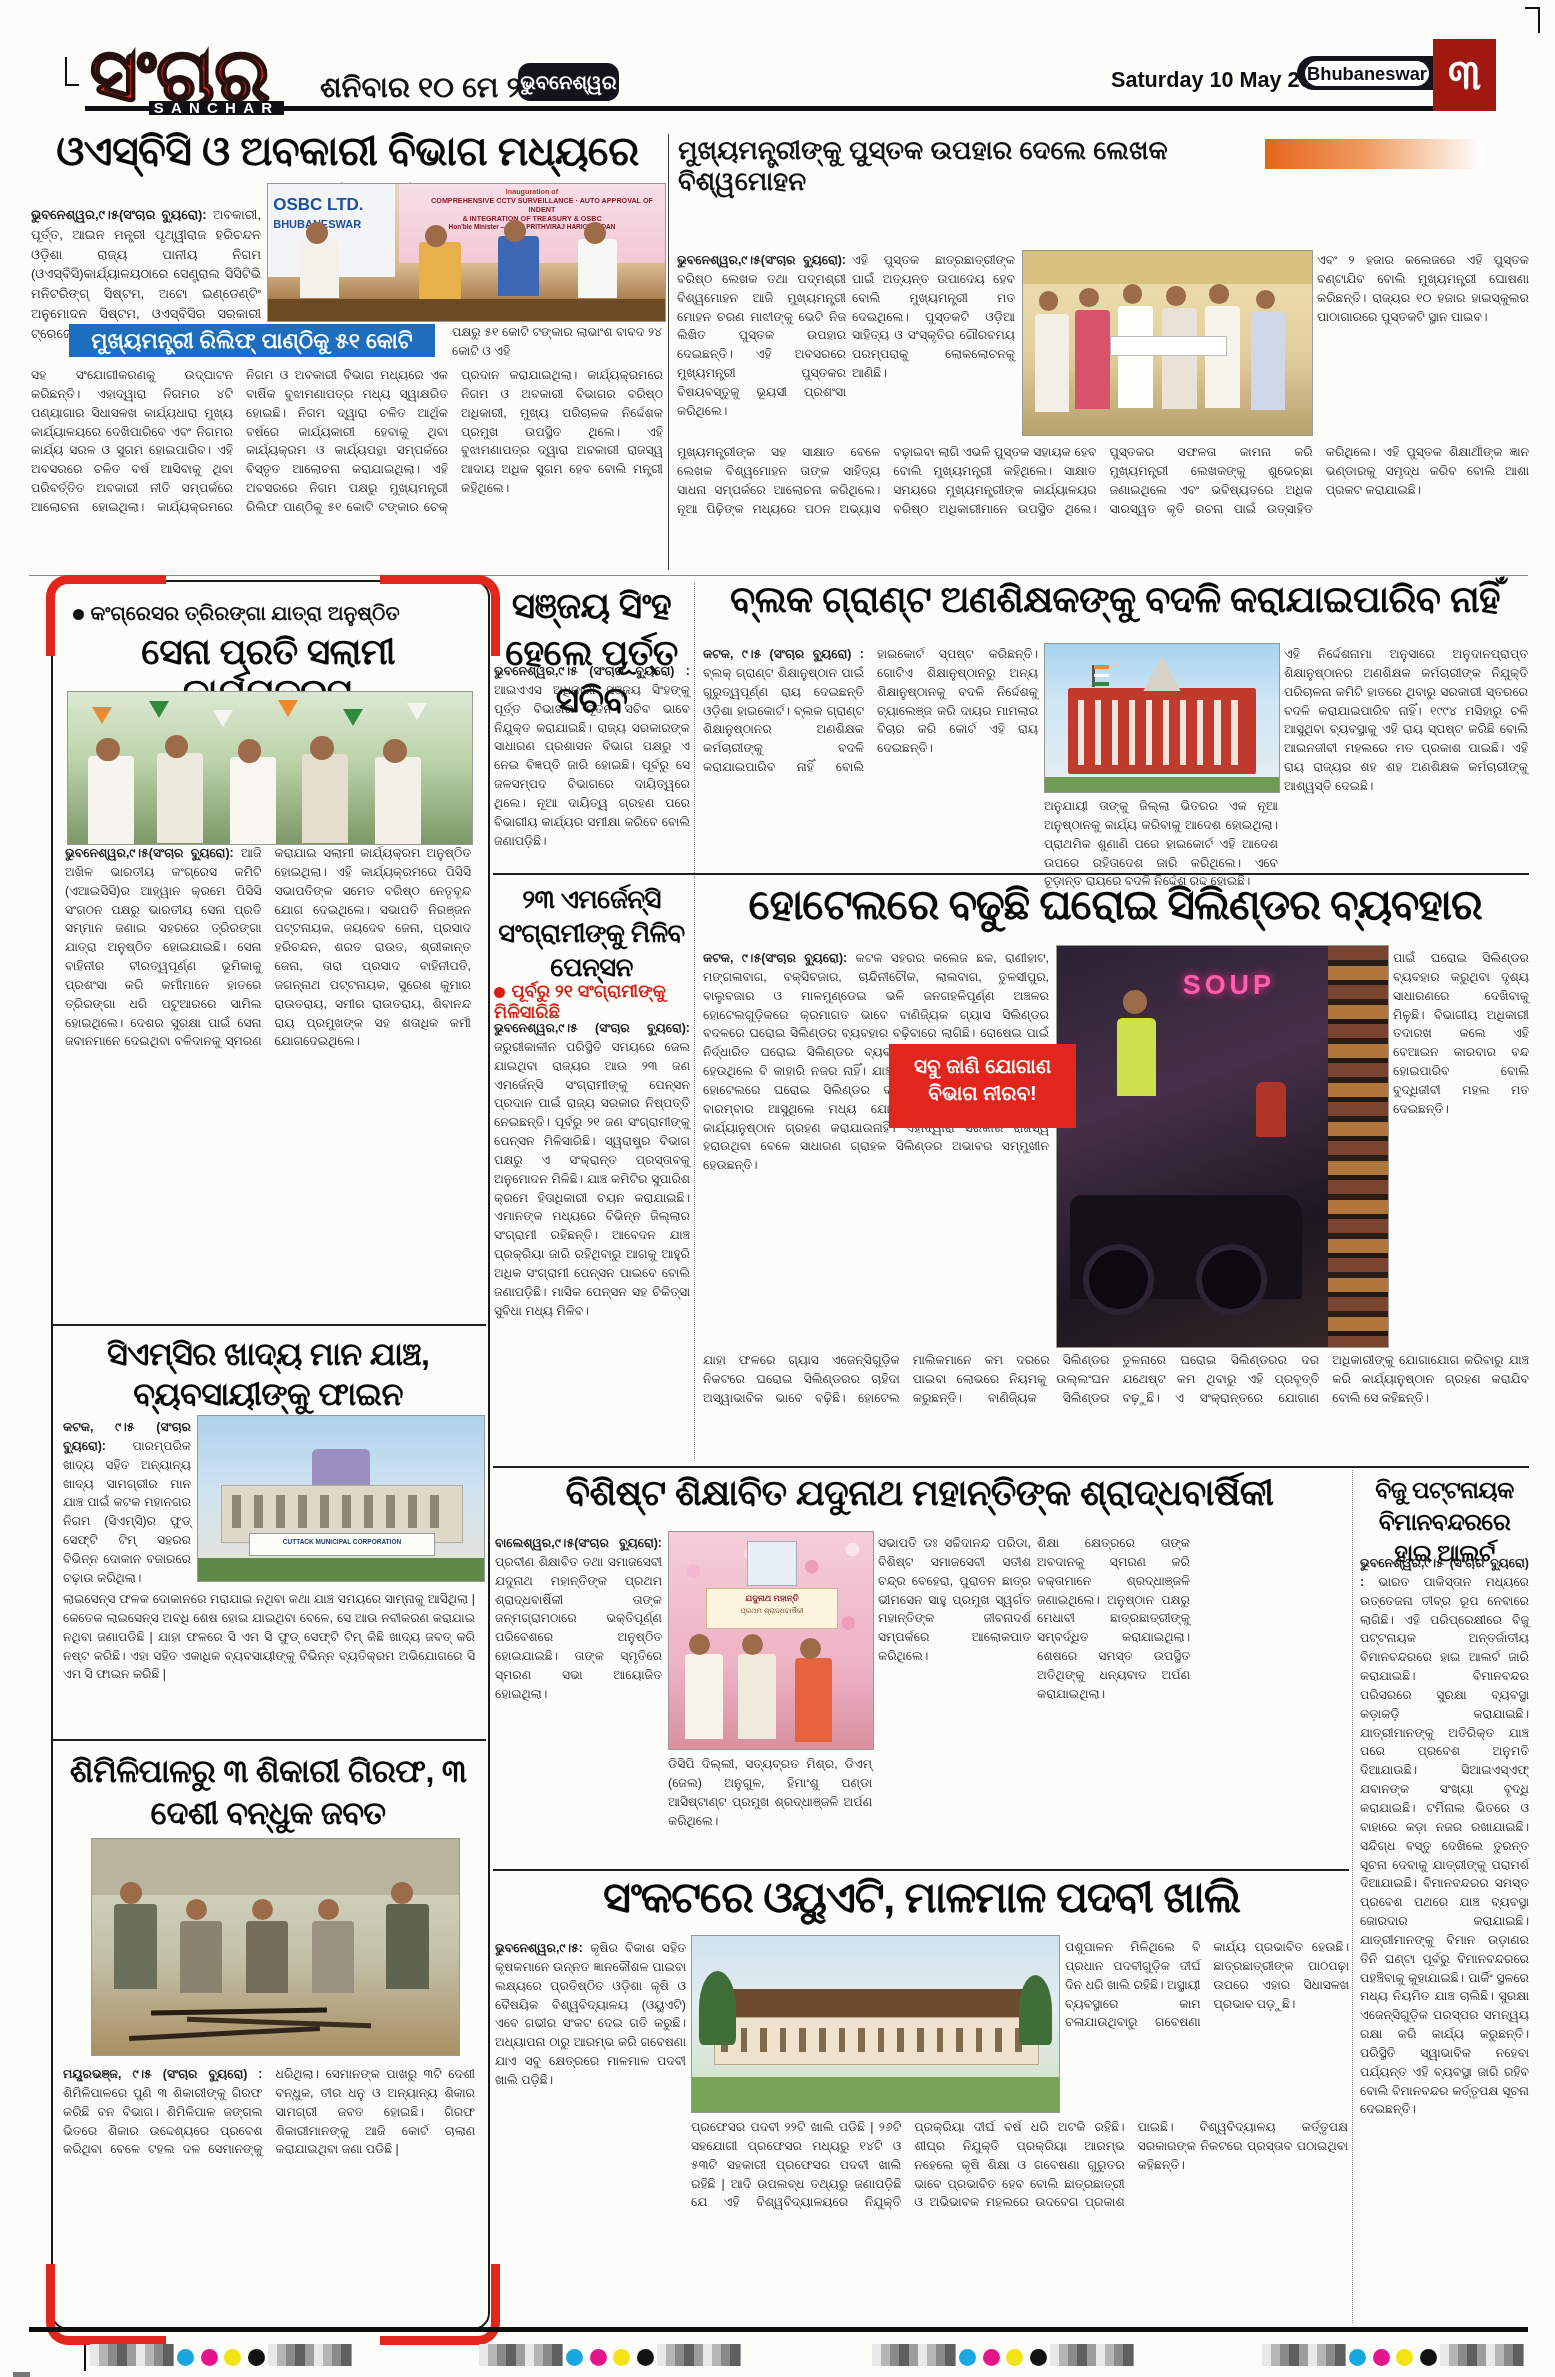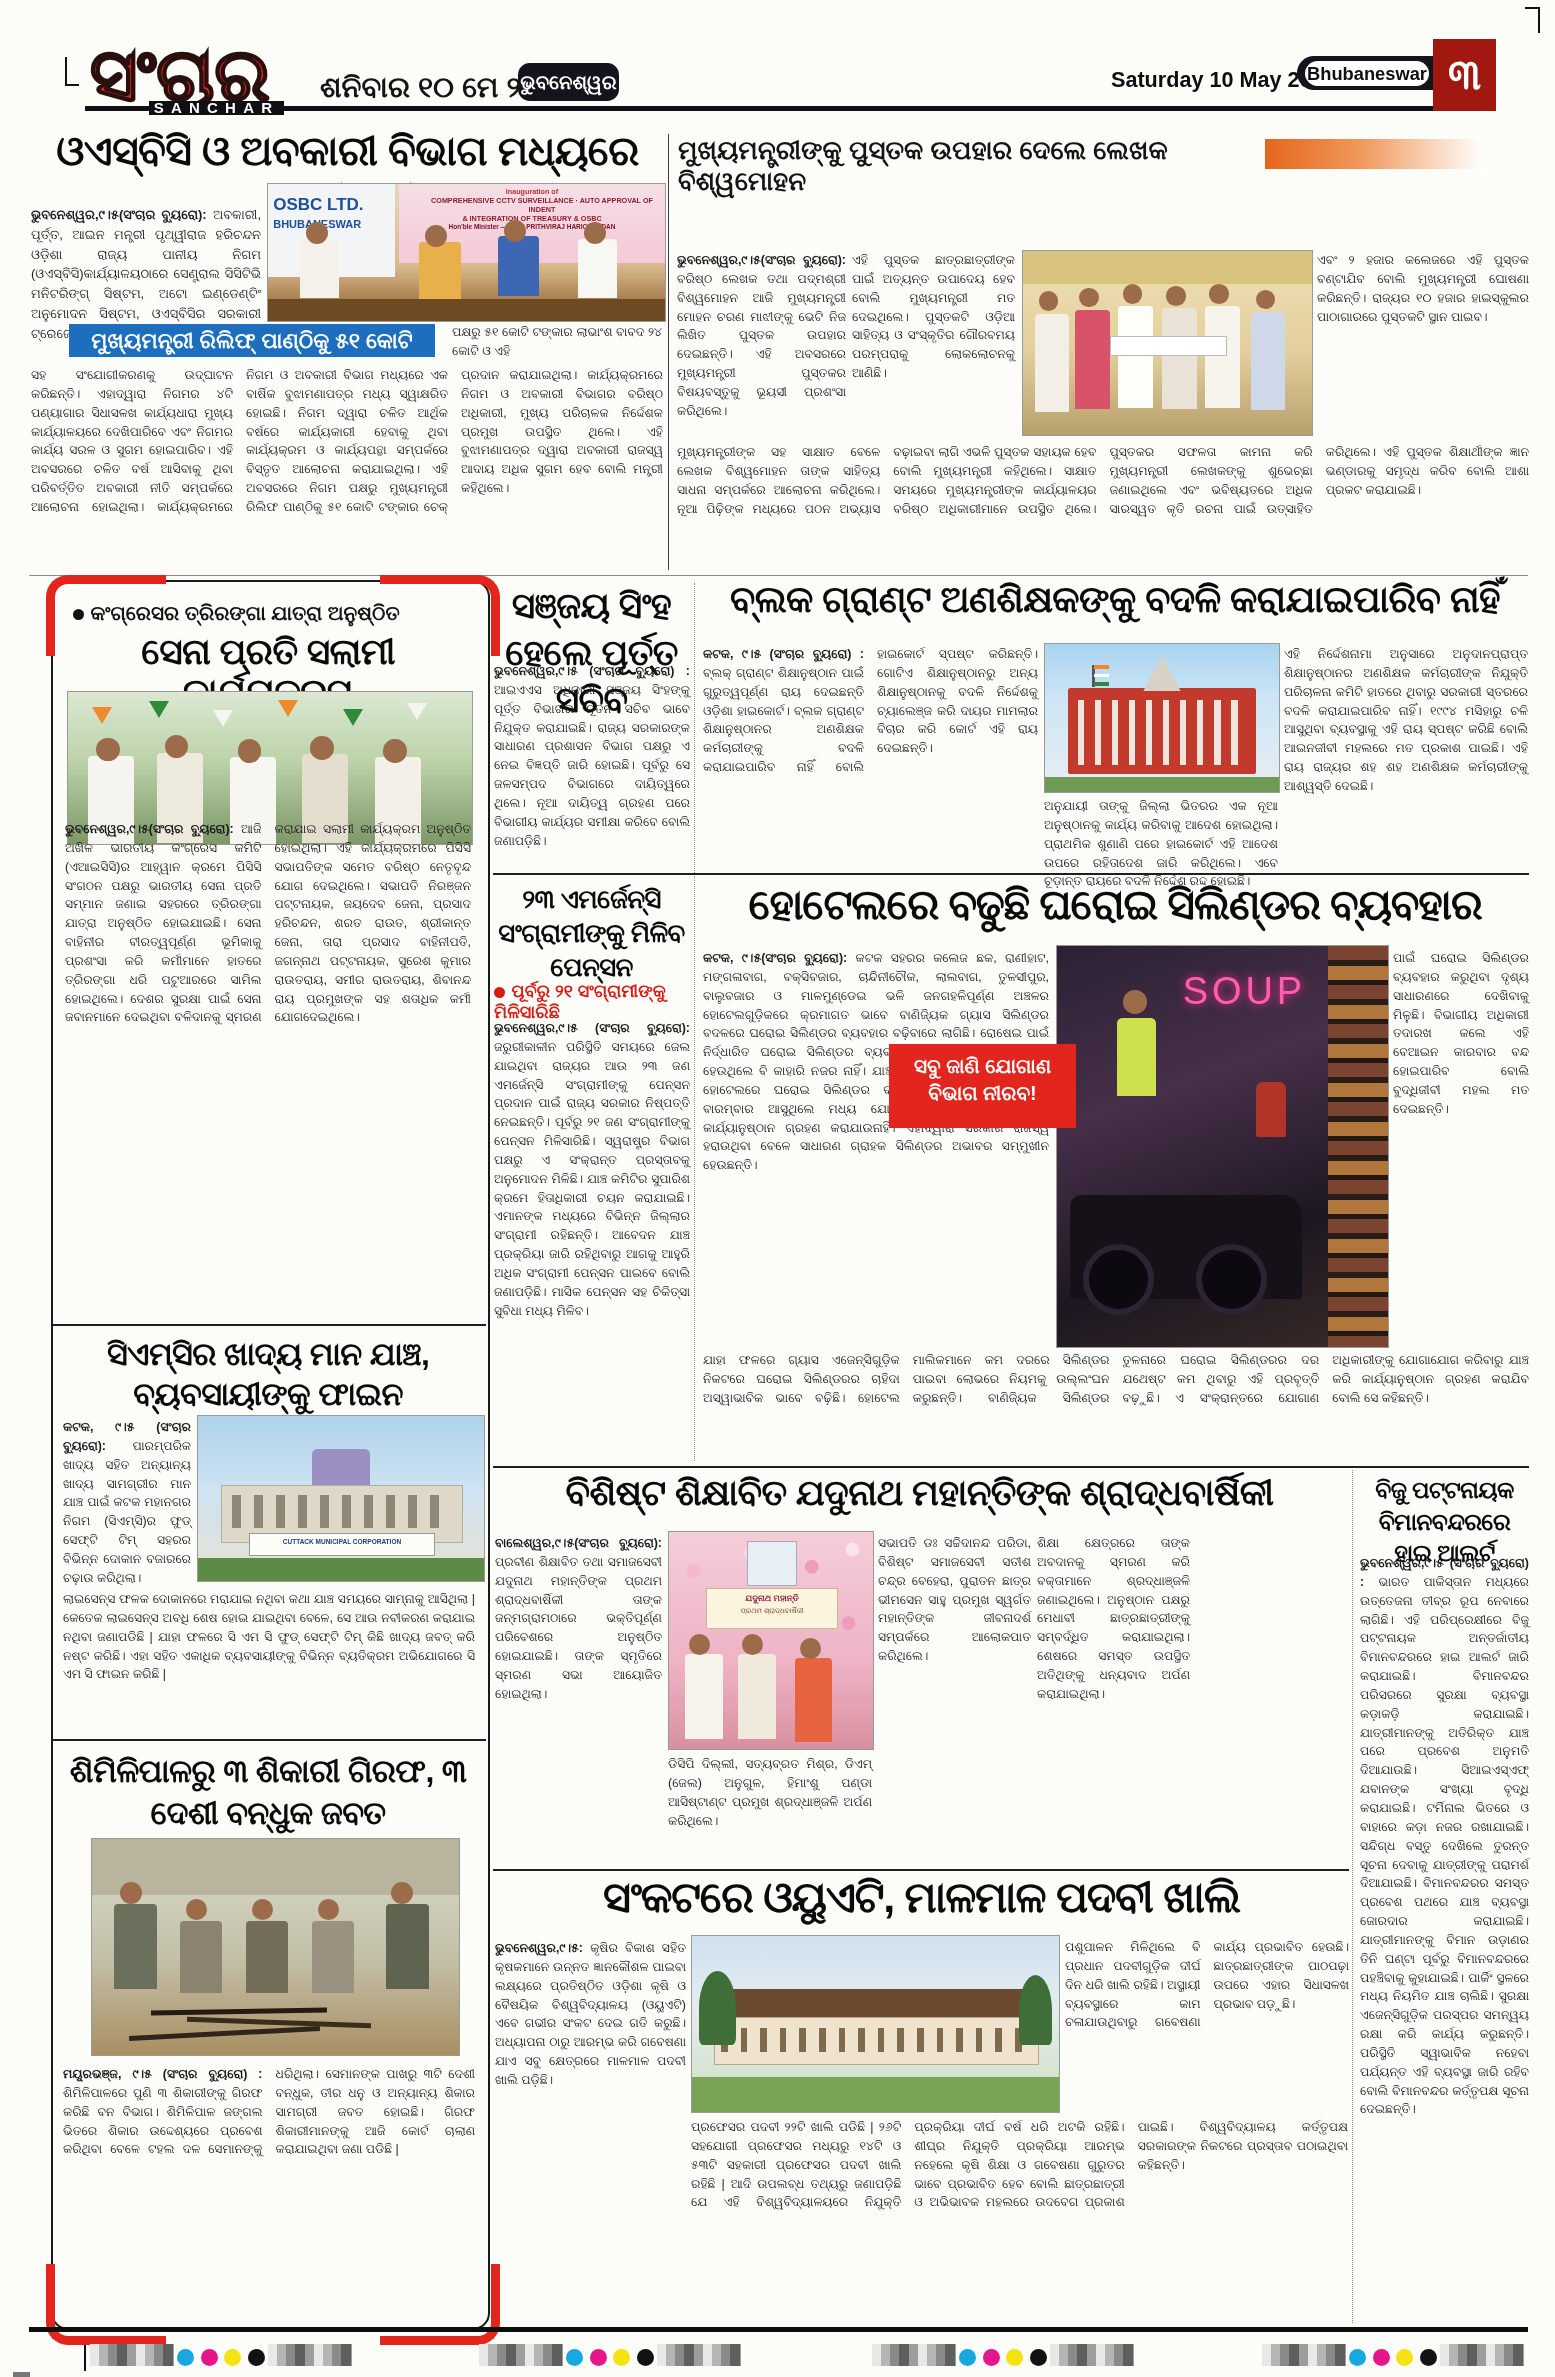--- a/index.html
+++ b/index.html
@@ -157,21 +157,21 @@
     <div class="person" style="left:22%;top:40%;width:46px;height:90px;background:#eee9dd;"></div>
     <div class="head" style="left:24%;top:28%;width:23.5px;height:23.5px;"></div>
     <div class="person" style="left:40%;top:43%;width:46px;height:88px;background:#f8f6f0;"></div>
     <div class="head" style="left:42%;top:31%;width:23.5px;height:23.5px;"></div>
     <div class="person" style="left:58%;top:41%;width:46px;height:89px;background:#e4decf;"></div>
     <div class="head" style="left:60%;top:29%;width:23.5px;height:23.5px;"></div>
     <div class="person" style="left:76%;top:43%;width:46px;height:88px;background:#f3f0e8;"></div>
     <div class="head" style="left:78%;top:31%;width:23.5px;height:23.5px;"></div>
   </div>
 
-  <div class="abs bt c2" style="left:65px;top:820px;width:406px;height:465px;">
+  <div class="abs bt c2" style="left:65px;top:844px;width:406px;height:465px;">
     <span class="dl">ଭୁବନେଶ୍ୱର,୯।୫(ସଂଚାର ବ୍ୟୁରୋ):</span>
     <span>ଆଜି ଅଖିଳ ଭାରତୀୟ କଂଗ୍ରେସ କମିଟି (ଏଆଇସିସି)ର ଆହ୍ୱାନ କ୍ରମେ ପିସିସି ସଂଗଠନ ପକ୍ଷରୁ ଭାରତୀୟ ସେନା ପ୍ରତି ସମ୍ମାନ ଜଣାଇ ସହରରେ ତ୍ରିରଙ୍ଗା ଯାତ୍ରା ଅନୁଷ୍ଠିତ ହୋଇଯାଇଛି। ସେନା ବାହିନୀର ବୀରତ୍ୱପୂର୍ଣ୍ଣ ଭୂମିକାକୁ ପ୍ରଶଂସା କରି କର୍ମୀମାନେ ହାତରେ ତ୍ରିରଙ୍ଗା ଧରି ପଟୁଆରରେ ସାମିଲ ହୋଇଥିଲେ। ଦେଶର ସୁରକ୍ଷା ପାଇଁ ସେନା ଜବାନମାନେ ଦେଇଥିବା ବଳିଦାନକୁ ସ୍ମରଣ କରାଯାଇ ସଲାମୀ କାର୍ଯ୍ୟକ୍ରମ ଅନୁଷ୍ଠିତ ହୋଇଥିଲା। ଏହି କାର୍ଯ୍ୟକ୍ରମରେ ପିସିସି ସଭାପତିଙ୍କ ସମେତ ବରିଷ୍ଠ ନେତୃବୃନ୍ଦ ଯୋଗ ଦେଇଥିଲେ। ସଭାପତି ନିରଞ୍ଜନ ପଟ୍ଟନାୟକ, ଜୟଦେବ ଜେନା, ପ୍ରସାଦ ହରିଚନ୍ଦନ, ଶରତ ରାଉତ, ଶ୍ରୀକାନ୍ତ ଜେନା, ତାରା ପ୍ରସାଦ ବାହିନୀପତି, ଜଗନ୍ନାଥ ପଟ୍ଟନାୟକ, ସୁରେଶ କୁମାର ରାଉତରାୟ, ସମୀର ରାଉତରାୟ, ଶିବାନନ୍ଦ ରାୟ ପ୍ରମୁଖଙ୍କ ସହ ଶତାଧିକ କର୍ମୀ ଯୋଗଦେଇଥିଲେ।</span>
   </div>
 
   <div class="hline" style="left:53px;top:1324px;width:433px;"></div>
 
   <div class="abs hl" style="left:65px;top:1334px;width:406px;font-size:32px;line-height:1.25;">ସିଏମ୍‌ସିର ଖାଦ୍ୟ ମାନ ଯାଞ୍ଚ, ବ୍ୟବସାୟୀଙ୍କୁ ଫାଇନ</div>
 
   <div class="abs bt" style="left:63px;top:1418px;width:128px;height:169px;">
     <span class="dl">କଟକ, ୯।୫ (ସଂଚାର ବ୍ୟୁରୋ):</span>
@@ -255,21 +255,21 @@
   </div>
 
   <div class="abs hl" style="left:700px;top:882px;width:830px;font-size:42px;letter-spacing:-1.3px;">ହୋଟେଲରେ ବଢୁଛି ଘରୋଇ ସିଲିଣ୍ଡର ବ୍ୟବହାର</div>
   <div class="abs bt" style="left:703px;top:949px;width:346px;height:397px;">
     <span class="dl">କଟକ, ୯।୫(ସଂଚାର ବ୍ୟୁରୋ):</span>
     <span>କଟକ ସହରର କଲେଜ ଛକ, ରାଣୀହାଟ, ମଙ୍ଗଳାବାଗ, ବକ୍ସିବଜାର, ଚାନ୍ଦିନୀଚୌକ, ଲାଲବାଗ, ତୁଳସୀପୁର, ବାଲୁବଜାର ଓ ମାଳମୁଣ୍ଡେଇ ଭଳି ଜନଗହଳିପୂର୍ଣ୍ଣ ଅଞ୍ଚଳର ହୋଟେଲଗୁଡ଼ିକରେ କ୍ରମାଗତ ଭାବେ ବାଣିଜ୍ୟିକ ଗ୍ୟାସ ସିଲିଣ୍ଡର ବଦଳରେ ଘରୋଇ ସିଲିଣ୍ଡର ବ୍ୟବହାର ବଢ଼ିବାରେ ଲାଗିଛି। ରୋଷେଇ ପାଇଁ ନିର୍ଦ୍ଧାରିତ ଘରୋଇ ସିଲିଣ୍ଡର ବ୍ୟବସାୟିକ ଉଦ୍ଦେଶ୍ୟରେ ବ୍ୟବହାର ହେଉଥିଲେ ବି କାହାରି ନଜର ନାହିଁ।</span>
     <span>ଯାଞ୍ଚ କରାଯିବାର ଆବଶ୍ୟକତା ରହିଛି। ହୋଟେଲରେ ଘରୋଇ ସିଲିଣ୍ଡର ବ୍ୟବହାର ହେଉଥିବା ଅଭିଯୋଗ ବାରମ୍ବାର ଆସୁଥିଲେ ମଧ୍ୟ ଯୋଗାଣ ବିଭାଗ ପକ୍ଷରୁ କୌଣସି କାର୍ଯ୍ୟାନୁଷ୍ଠାନ ଗ୍ରହଣ କରାଯାଉନାହିଁ। ଏହାଦ୍ୱାରା ସରକାର ରାଜସ୍ୱ ହରାଉଥିବା ବେଳେ ସାଧାରଣ ଗ୍ରାହକ ସିଲିଣ୍ଡର ଅଭାବର ସମ୍ମୁଖୀନ ହେଉଛନ୍ତି।</span>
   </div>
 
   <div class="photo" style="left:1056px;top:945px;width:331px;height:401px;background:linear-gradient(160deg,#2b2133 0%,#473049 35%,#1d1722 70%,#3a2b26 100%);">
-    <div class="abs" style="left:38%;top:6%;font-size:38px;font-weight:normal;color:#ff5fae;letter-spacing:3.9px;text-shadow:0 0 9.1px #ff2f92;">SOUP</div>
+    <div class="abs" style="left:38%;top:6%;font-size:27px;font-weight:bold;color:#ff5fae;letter-spacing:3.9px;text-shadow:0 0 9.1px #ff2f92;">SOUP</div>
     <div class="abs" style="right:0;top:0;width:18%;height:100%;background:repeating-linear-gradient(180deg,#7a4430 0 14.4px,#2a1c16 14.4px 19.6px,#b0763c 19.6px 34px,#241812 34px 39px);"></div>
     <div class="abs" style="left:18%;top:18%;width:39px;height:78px;background:#cfe04e;border-radius:5.2px 5.2px 0 0;"></div>
     <div class="head" style="left:20%;top:11%;width:23.5px;height:23.5px;"></div>
     <div class="abs" style="left:4%;bottom:12%;width:70%;height:26%;background:#161019;border-radius:11.8px 19.6px 3.9px 3.9px;"></div>
     <div class="abs" style="left:8%;bottom:8%;width:59px;height:59px;border-radius:50%;background:#0c0910;border:6.5px solid #2c2433;"></div>
     <div class="abs" style="left:42%;bottom:8%;width:59px;height:59px;border-radius:50%;background:#0c0910;border:6.5px solid #2c2433;"></div>
     <div class="abs" style="left:60%;top:34%;width:30px;height:55px;background:#b03428;border-radius:6.5px 6.5px 2.6px 2.6px;"></div>
   </div>
 
   <div class="abs redbox" style="left:889px;top:1044px;width:187px;height:84px;font-size:20px;padding-top:9.1px;box-sizing:border-box;z-index:5;">ସବୁ ଜାଣି ଯୋଗାଣ ବିଭାଗ ନୀରବ!</div>

